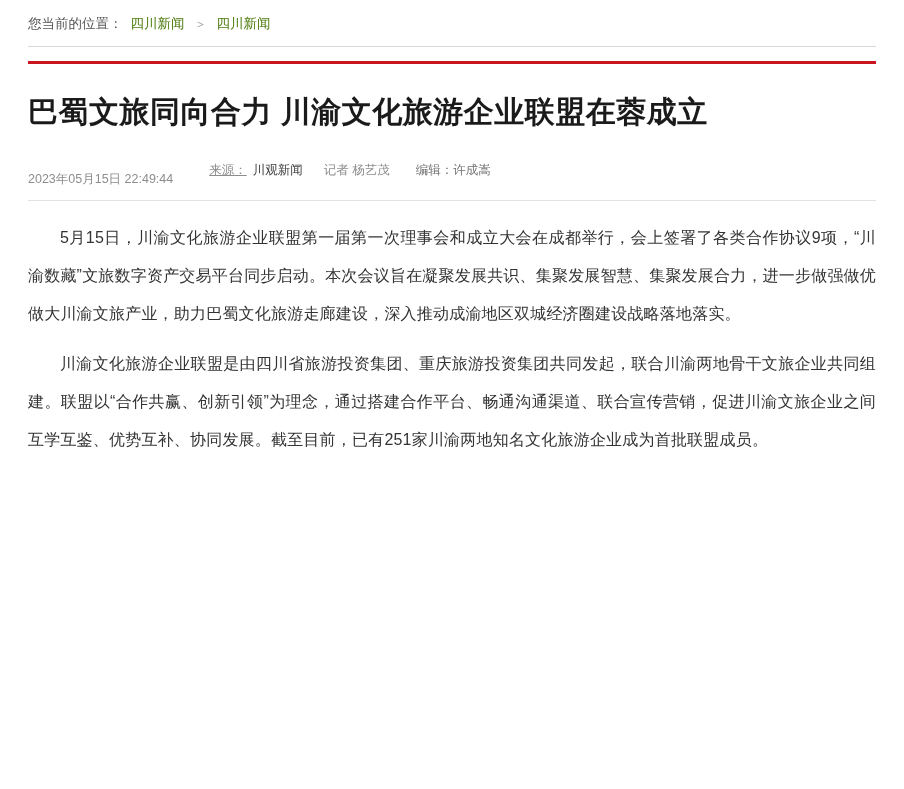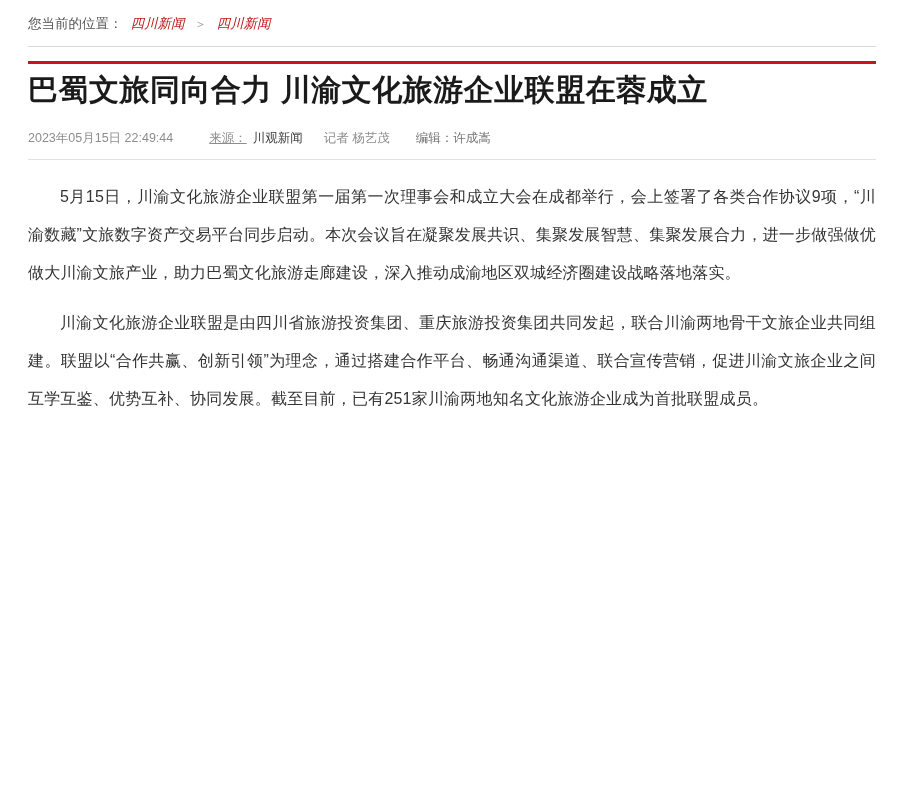--- a/index.html
+++ b/index.html
@@ -28,24 +28,23 @@
     color: #555;
     display: flex;
     align-items: center;
     gap: 0;
     line-height: 20px;
   }
   .breadcrumb .bc-label {
     color: #555;
   }
   .breadcrumb .bc-link {
-    color: #b91c1c;
+    color: #4d7c0f;
     margin-left: 8px;
     text-decoration: none;
-    font-style: italic;
   }
   .breadcrumb .bc-sep {
     color: #999;
     margin: 0 10px;
     font-size: 12px;
   }
 
   .divider-row {
     padding: 0 28px;
   }
@@ -61,38 +60,38 @@
     margin-top: 14px;
   }
   .accent-bar {
     height: 3px;
     background: #c9161e;
     width: 100%;
   }
 
   
   .article-title {
-    margin: 5px 28px 0 28px;
+    margin: 27px 28px 0 28px;
     font-size: 30px;
     line-height: 42px;
     font-weight: bold;
     color: #1a1a1a;
     letter-spacing: 0.5px;
   }
 
   
   .meta {
     margin: 18px 28px 0 28px;
     font-size: 12.5px;
     color: #8d8d8d;
     display: flex;
     align-items: center;
     line-height: 18px;
   }
-  .meta .meta-date { color: #8d8d8d; }
+  .meta .meta-date { color: #8d8d8d; margin-top: 19px; }
   .meta .meta-group { margin-left: 36px; color: #8d8d8d; text-decoration: underline; }
   .meta .meta-source-name { color: #404040; margin-left: 6px; }
   .meta .meta-author { margin-left: 21px; color: #8d8d8d; }
   .meta .meta-editor { margin-left: 26px; color: #737373; }
 
   .meta-underline-wrap {
     padding: 0 28px;
     margin-top: 12px;
   }
   .meta-underline {

